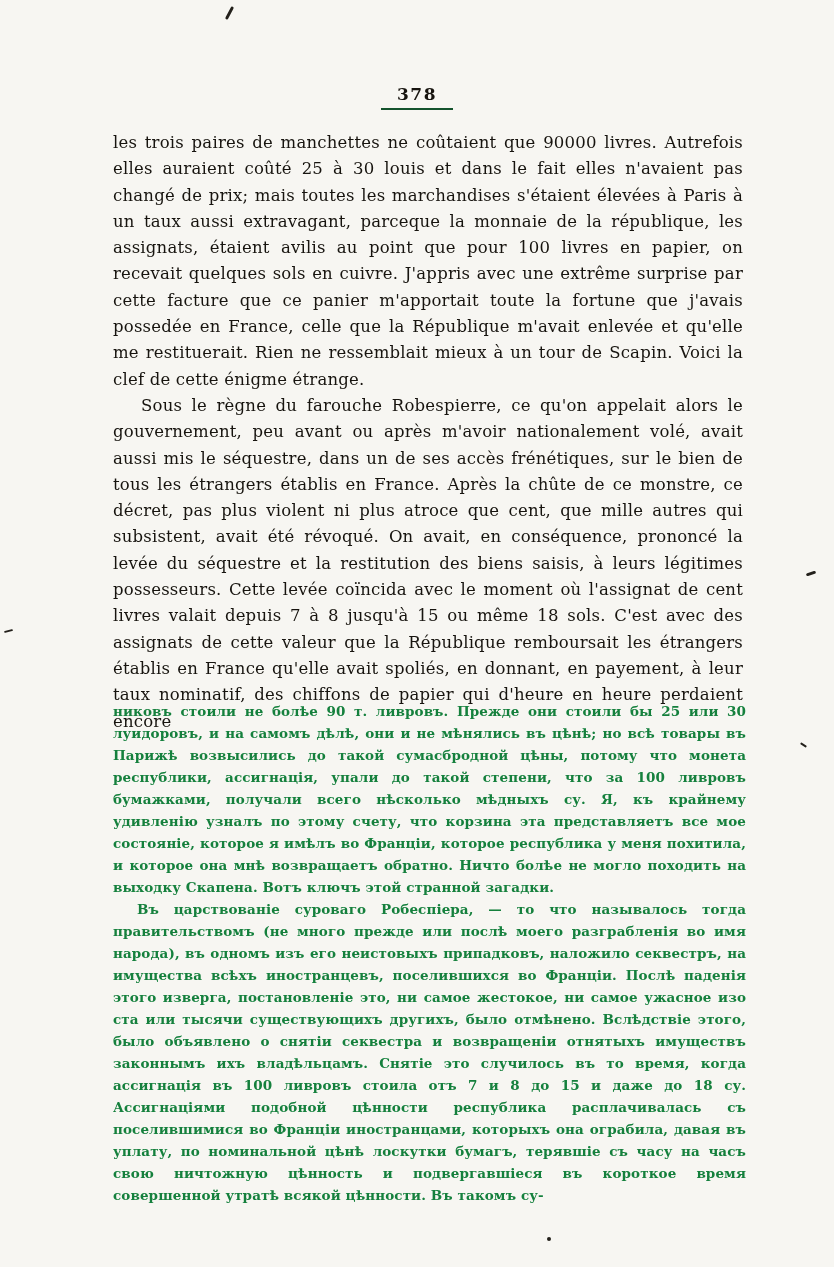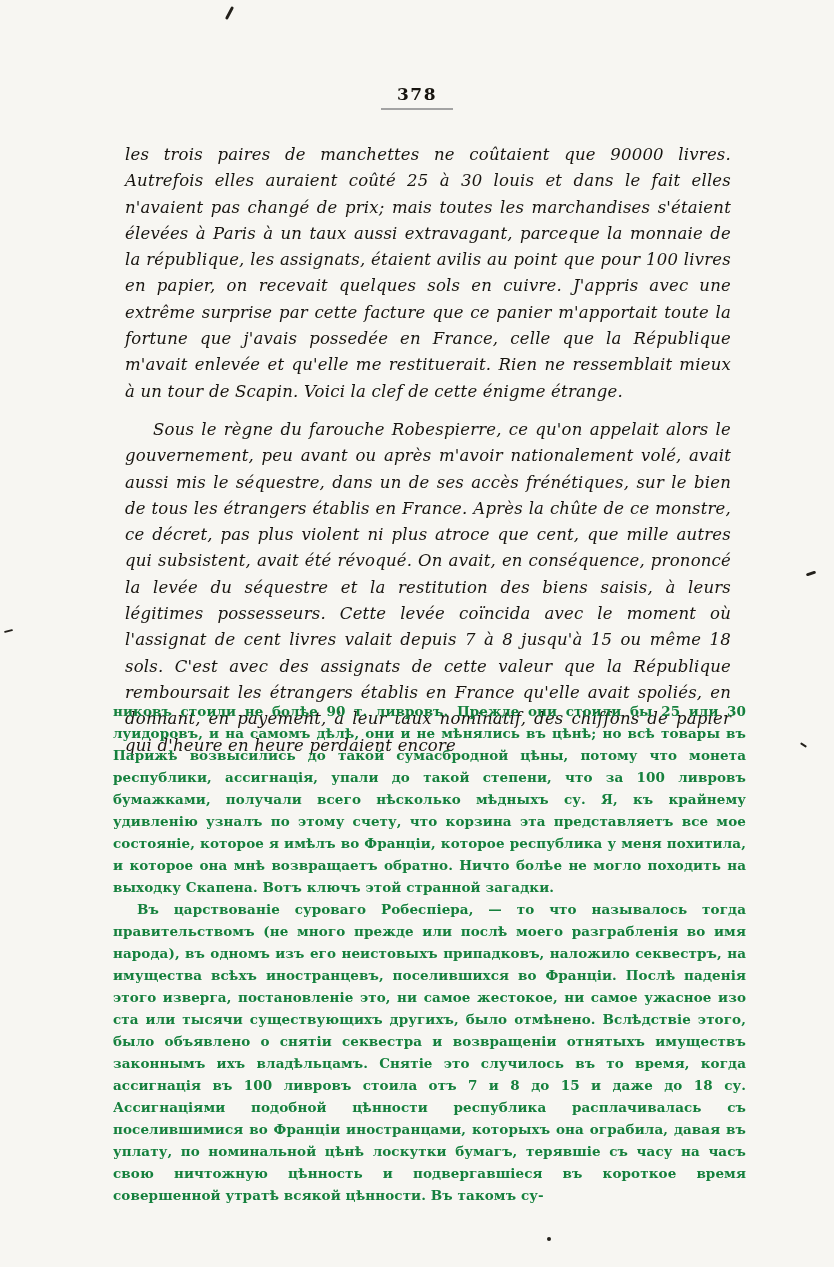--- a/index.html
+++ b/index.html
@@ -20,38 +20,37 @@
   .page-number-wrap {
     position: absolute;
     top: 84px;
     left: 0;
     width: 100%;
     text-align: center;
   }
   .page-number-wrap .num {
     display: inline-block;
     padding: 0 16px 4px 16px;
-    border-bottom: 2px solid #a3a3a3;
+    border-bottom: 2px solid #14532d;
     font-size: 17px;
     font-weight: bold;
     letter-spacing: 1.5px;
   }
   .main-text {
     position: absolute;
     top: 130px;
     left: 113px;
     width: 630px;
     font-size: 16.5px;
     line-height: 26.3px;
     text-align: justify;
     letter-spacing: 0.2px;
   }
   .main-text p {
-    margin: 12px;
-    font-style: italic;
+    margin: 0;
   }
   .main-text p.indent {
     text-indent: 28px;
   }
   .footnote {
     position: absolute;
     top: 700px;
     left: 113px;
     width: 633px;
     font-size: 13.5px;

